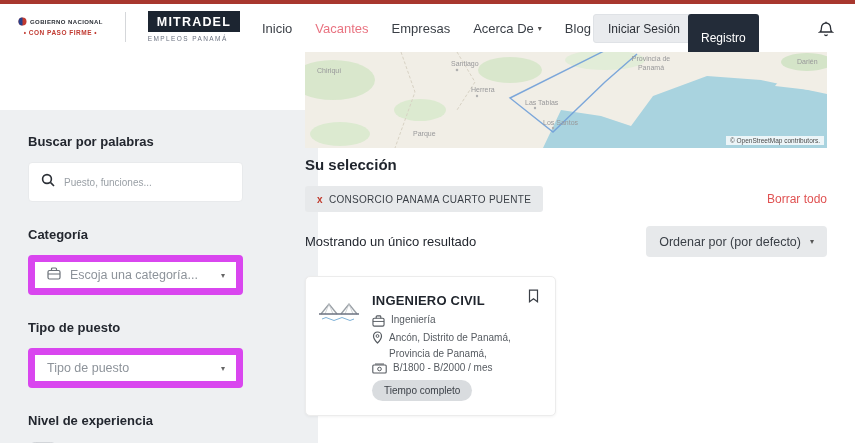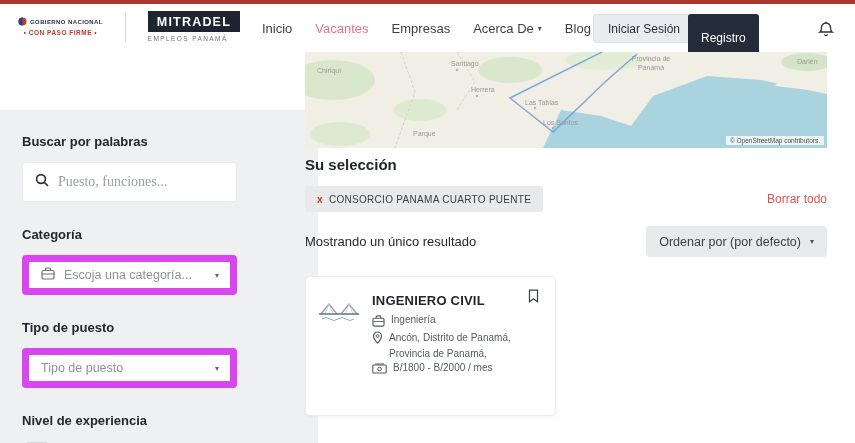--- a/index.html
+++ b/index.html
@@ -22,25 +22,25 @@
   .nav{position:absolute;left:262px;top:0;height:48px;display:flex;align-items:center;gap:23px;font-size:13px;color:#3a3f46}
   .nav-item{cursor:pointer;display:flex;align-items:center;white-space:nowrap}
   .nav-item.active{color:#e97381}
   .caret{font-size:8px;margin-left:4px;color:#555}
 
   .btn-login{position:absolute;left:593px;top:10px;height:29px;padding:8px 14px;background:#e9ebee;border:1px solid #dfe2e6;border-radius:3px;font-size:12px;color:#2b2f36;display:flex;align-items:center;cursor:pointer}
   .btn-register{position:absolute;left:688px;top:10px;height:47px;padding:0 13px;background:#232c39;border:none;border-radius:3px;font-size:12px;color:#fff;display:flex;align-items:center;cursor:pointer}
   .bell{position:absolute;left:818px;top:17px;cursor:pointer}
 
   
-  .sidebar{position:absolute;left:0;top:110px;width:318px;height:333px;background:#eef0f2;padding:24px 22px}
+  .sidebar{position:absolute;left:0;top:110px;width:318px;height:333px;background:#eef0f2;padding:24px 28px}
   .side-h{font-size:13px;font-weight:bold;color:#23272f}
   .side-h.mt{margin-top:25px}
   .search-box{margin-top:13px;width:215px;height:40px;background:#fff;border:1px solid #e8eaec;border-radius:4px;display:flex;align-items:center;padding:0 12px;gap:9px}
-  .search-box input{border:none;outline:none;font-size:14px;color:#7f1d1d;width:100%;font-family:Liberation Serif, serif;background:transparent}
+  .search-box input{border:none;outline:none;font-size:10px;color:#7f1d1d;width:100%;font-family:Liberation Sans, sans-serif;background:transparent}
   .search-box input::placeholder{color:#9aa0a6}
   .select-box{margin-top:13px;width:215px;height:40px;background:#fff;border:7px solid #d946ef;border-radius:4px;display:flex;align-items:center;padding:0 12px;gap:9px;font-size:12.5px;color:#8d939a;position:relative;cursor:pointer}
   .select-caret{position:absolute;right:11px;font-size:8px;color:#666}
   .toggle-row{margin-top:14px;display:flex;align-items:center;gap:10px}
   .toggle{width:30px;height:15px;background:#e0e3e6;border:1px solid #d2d5d9;border-radius:8px;position:relative;cursor:pointer;flex:none}
   .toggle::after{content:"";position:absolute;left:1px;top:0.5px;width:12px;height:12px;background:#fff;border-radius:50%;box-shadow:0 0 2px rgba(0,0,0,.25)}
   .toggle-label{font-size:12px;color:#6b7178}
 
   
   .map{position:absolute;left:305px;top:52px;width:522px;height:96px;background:#f1eee6;overflow:hidden;cursor:grab}
@@ -256,13 +256,14 @@
 
   <div class="meta m-sal">
     <svg width="15" height="11" viewBox="0 0 15 11">
         <rect x="0.8" y="2" width="13.4" height="8" rx="1" fill="none" stroke="#565b61" stroke-width="1.1"></rect>
         <circle cx="7.5" cy="6" r="1.8" fill="none" stroke="#565b61" stroke-width="1"></circle>
         <path d="M3 1 h9" stroke="#565b61" stroke-width="1"></path>
       </svg>
     <span>B/1800 - B/2000 / mes</span>
   </div>
 
+  <span class="badge">Tiempo completo</span>
 </div>
 
 </body></html>

